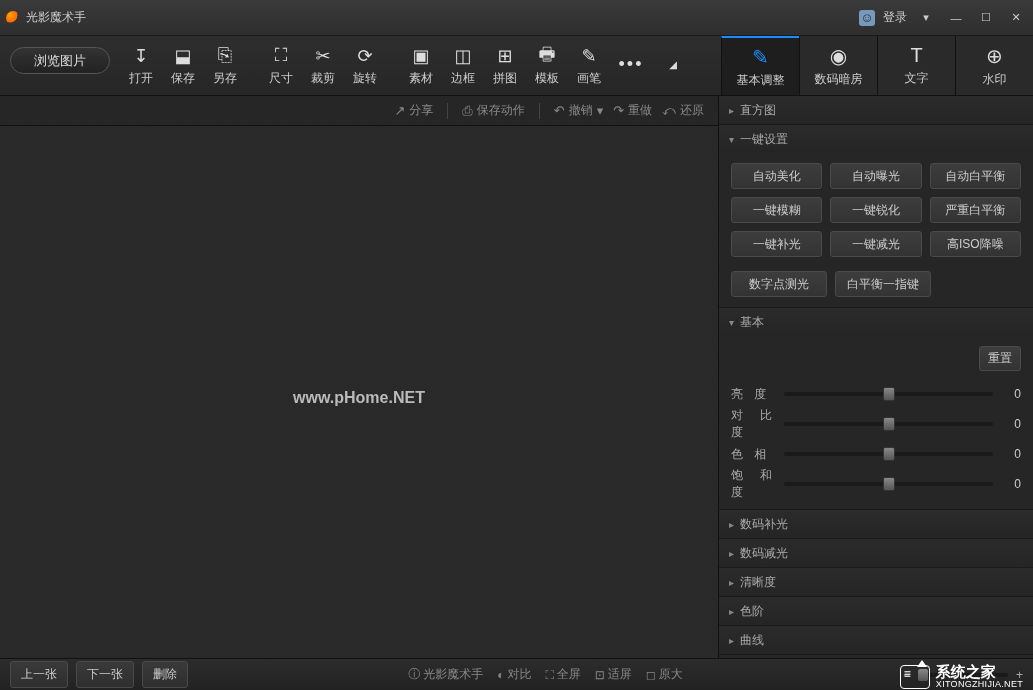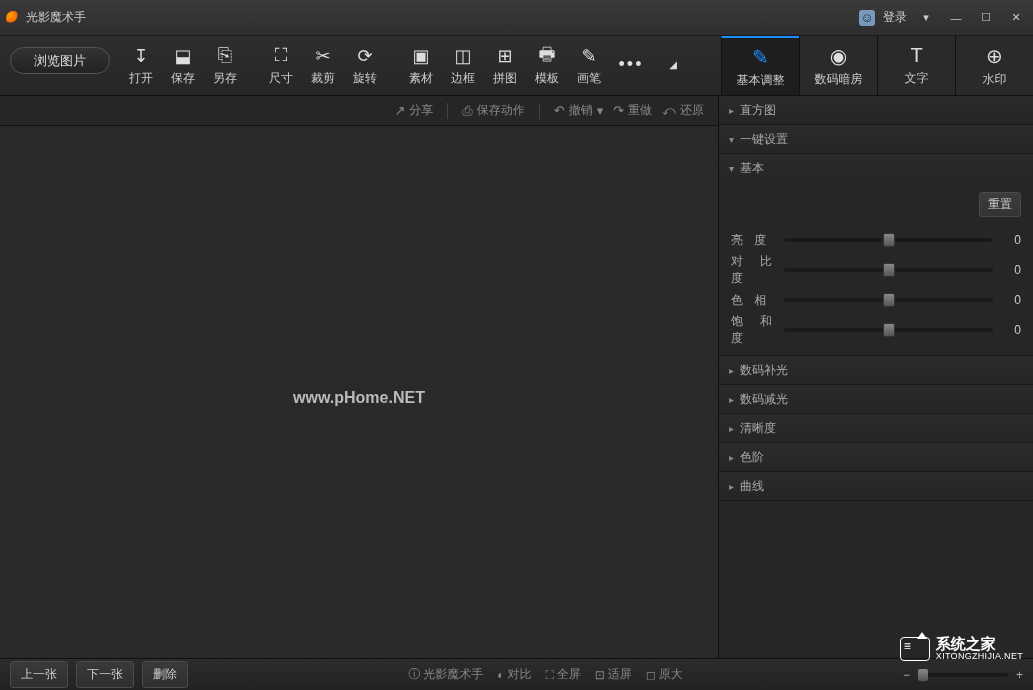--- a/index.html
+++ b/index.html
@@ -58,21 +58,21 @@
 .slider-row .val { width: 20px; text-align: right; color: #ccc; }
 
 .footer { height: 32px; background: linear-gradient(#2c2c2c,#222); border-top: 1px solid #111; display: flex; align-items: center; padding: 0 10px; gap: 8px; position: absolute; bottom: 0; left: 0; right: 0; }
 .f-btn { padding: 4px 10px; background: linear-gradient(#3a3a3a,#2e2e2e); border: 1px solid #4a4a4a; border-radius: 3px; color: #ccc; }
 .f-center { flex: 1; display: flex; align-items: center; justify-content: center; gap: 14px; color: #888; }
 .f-center .fc { display: flex; align-items: center; gap: 3px; }
 .f-right { display: flex; align-items: center; gap: 8px; }
 .zoom-track { width: 90px; height: 4px; background: #1a1a1a; border-radius: 2px; position: relative; }
 .zoom-thumb { position: absolute; top: -4px; left: 0; width: 10px; height: 12px; background: linear-gradient(#888,#555); border-radius: 2px; }
 
-.brand-wm { position: absolute; right: 10px; bottom: 28px; display: flex; align-items: center; gap: 6px; color: #fff; font-size: 13px; pointer-events: none; }
+.brand-wm { position: absolute; right: 10px; bottom: 0; display: flex; align-items: center; gap: 6px; color: #fff; font-size: 13px; pointer-events: none; }
 .brand-wm .bico { width: 30px; height: 24px; border: 1.5px solid #fff; border-radius: 4px; position: relative; }
 .brand-wm .bico::before { content: "≡"; position: absolute; left: 3px; top: 1px; font-size: 12px; }
 .brand-wm .bico::after { content: ""; position: absolute; right: 2px; top: -6px; width: 0; height: 0; border-left: 5px solid transparent; border-right: 5px solid transparent; border-bottom: 7px solid #fff; }
 .brand-wm .btxt { line-height: 1.1; }
 .brand-wm .btxt .l1 { font-weight: bold; font-size: 15px; }
 .brand-wm .btxt .l2 { font-size: 9px; letter-spacing: 0.3px; }
 </style>
 </head>
 <body>
 
@@ -204,20 +204,37 @@
       <div class="panel-header">
           <span class="tri">▸</span>
           <span>直方图</span>
         </div>
     </div>
     <div class="panel-section">
       <div class="panel-header">
           <span class="tri">▾</span>
           <span>一键设置</span>
         </div>
+      <div class="panel-body">
+        <div class="btn-grid" id="oc-grid">
+            <div class="p-btn">自动美化</div>
+            <div class="p-btn">自动曝光</div>
+            <div class="p-btn">自动白平衡</div>
+            <div class="p-btn">一键模糊</div>
+            <div class="p-btn">一键锐化</div>
+            <div class="p-btn">严重白平衡</div>
+            <div class="p-btn">一键补光</div>
+            <div class="p-btn">一键减光</div>
+            <div class="p-btn">高ISO降噪</div>
+          </div>
+        <div class="btn-grid2" id="oc-grid2">
+            <div class="p-btn">数字点测光</div>
+            <div class="p-btn">白平衡一指键</div>
+          </div>
+      </div>
     </div>
     <div class="panel-section">
       <div class="panel-header">
           <span class="tri">▾</span>
           <span>基本</span>
         </div>
       <div class="panel-body">
         <div class="reset-row">
             <div class="reset-btn">重置</div>
           </div>

